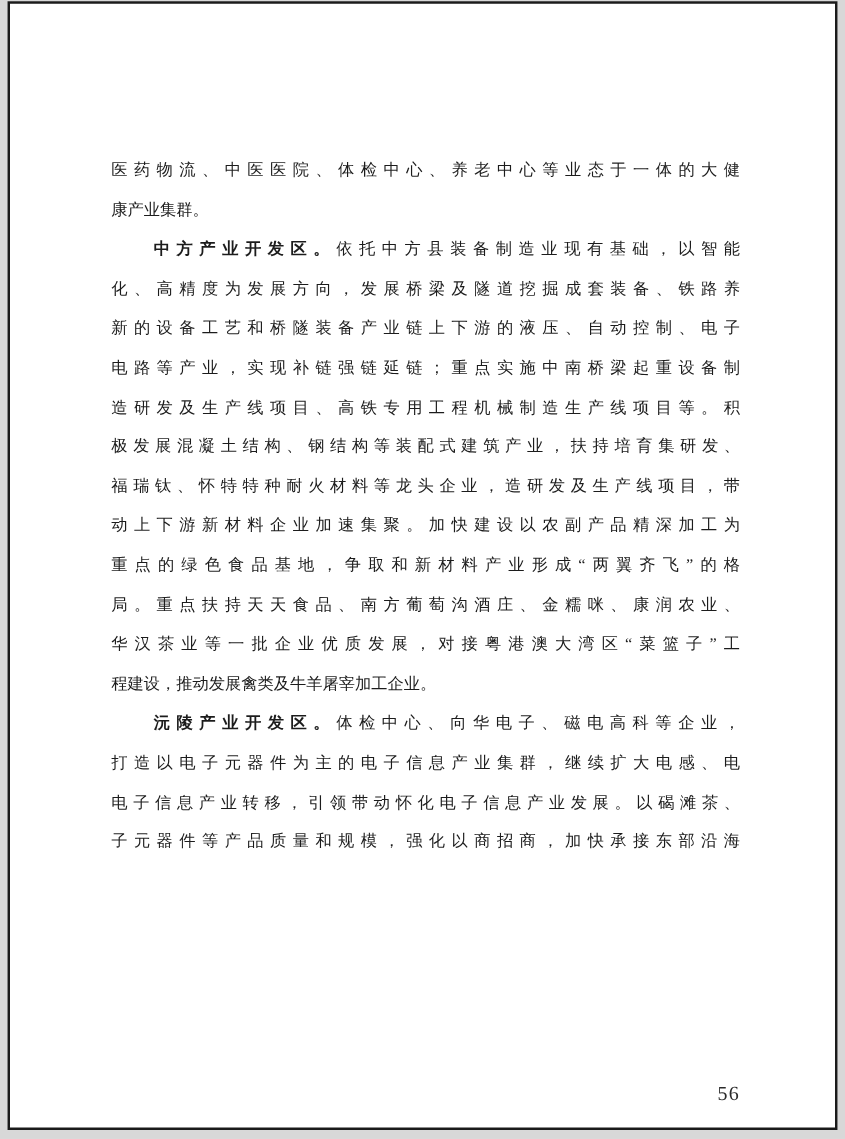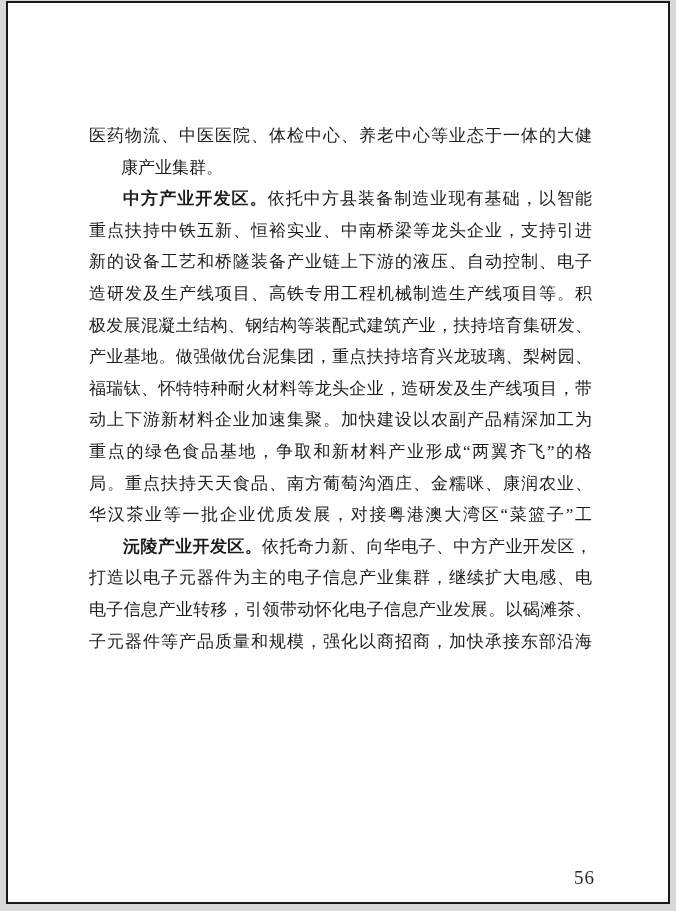--- a/index.html
+++ b/index.html
@@ -26,67 +26,67 @@
     border: 2px solid #1a1a1a;
   }
   .text-block {
     position: absolute;
     left: 81px;
     top: 117px;
     width: 503px;
     color: #1c1c1c;
   }
   .line {
-    font-size: 17px;
+    font-size: 13px;
     line-height: 31.6px;
     height: 31.6px;
     text-align: justify;
     text-align-last: justify;
     white-space: normal;
     overflow: hidden;
   }
   .line.short {
     text-align: left;
     text-align-last: left;
-    margin-left: 32px;
   }
   .line.head {
     text-indent: 34px;
   }
   .bold {
     font-weight: 700;
   }
   .page-number {
     position: absolute;
     left: 566px;
     top: 864px;
-    font-size: 19px;
+    font-size: 16px;
     color: #2a2a2a;
     letter-spacing: 1px;
   }
 </style>
 </head>
 <body>
 
 <div class="screen">
   <div class="page">
     <div class="text-block">
       <div class="line">医药物流、中医医院、体检中心、养老中心等业态于一体的大健</div>
       <div class="line short">康产业集群。</div>
       <div class="line head"><span class="bold">中方产业开发区。</span><span>依托中方县装备制造业现有基础，以智能</span></div>
-      <div class="line">重点扶持中铁五新、恒裕实业、中南桥梁等龙头企业，支持引进</div>
+      <div class="line">化、高精度为发展方向，发展桥梁及隧道挖掘成套装备、铁路养</div>
       <div class="line">新的设备工艺和桥隧装备产业链上下游的液压、自动控制、电子</div>
+      <div class="line">电路等产业，实现补链强链延链；重点实施中南桥梁起重设备制</div>
       <div class="line">造研发及生产线项目、高铁专用工程机械制造生产线项目等。积</div>
       <div class="line">极发展混凝土结构、钢结构等装配式建筑产业，扶持培育集研发、</div>
-      <div class="line">产业基地。做强做优台泥集团，重点扶持培育兴龙玻璃、梨树园、</div>
       <div class="line">福瑞钛、怀特特种耐火材料等龙头企业，造研发及生产线项目，带</div>
       <div class="line">动上下游新材料企业加速集聚。加快建设以农副产品精深加工为</div>
       <div class="line">重点的绿色食品基地，争取和新材料产业形成“两翼齐飞”的格</div>
       <div class="line">局。重点扶持天天食品、南方葡萄沟酒庄、金糯咪、康润农业、</div>
       <div class="line">华汉茶业等一批企业优质发展，对接粤港澳大湾区“菜篮子”工</div>
-      <div class="line head"><span class="bold">沅陵产业开发区。</span><span>依托奇力新、向华电子、中方产业开发区，</span></div>
+      <div class="line short">程建设，推动发展禽类及牛羊屠宰加工企业。</div>
+      <div class="line head"><span class="bold">沅陵产业开发区。</span><span>体检中心、向华电子、磁电高科等企业，</span></div>
       <div class="line">打造以电子元器件为主的电子信息产业集群，继续扩大电感、电</div>
       <div class="line">电子信息产业转移，引领带动怀化电子信息产业发展。以碣滩茶、</div>
       <div class="line">子元器件等产品质量和规模，强化以商招商，加快承接东部沿海</div>
     </div>
     <div class="page-number">56</div>
   </div>
 </div>
 
 </body></html>

